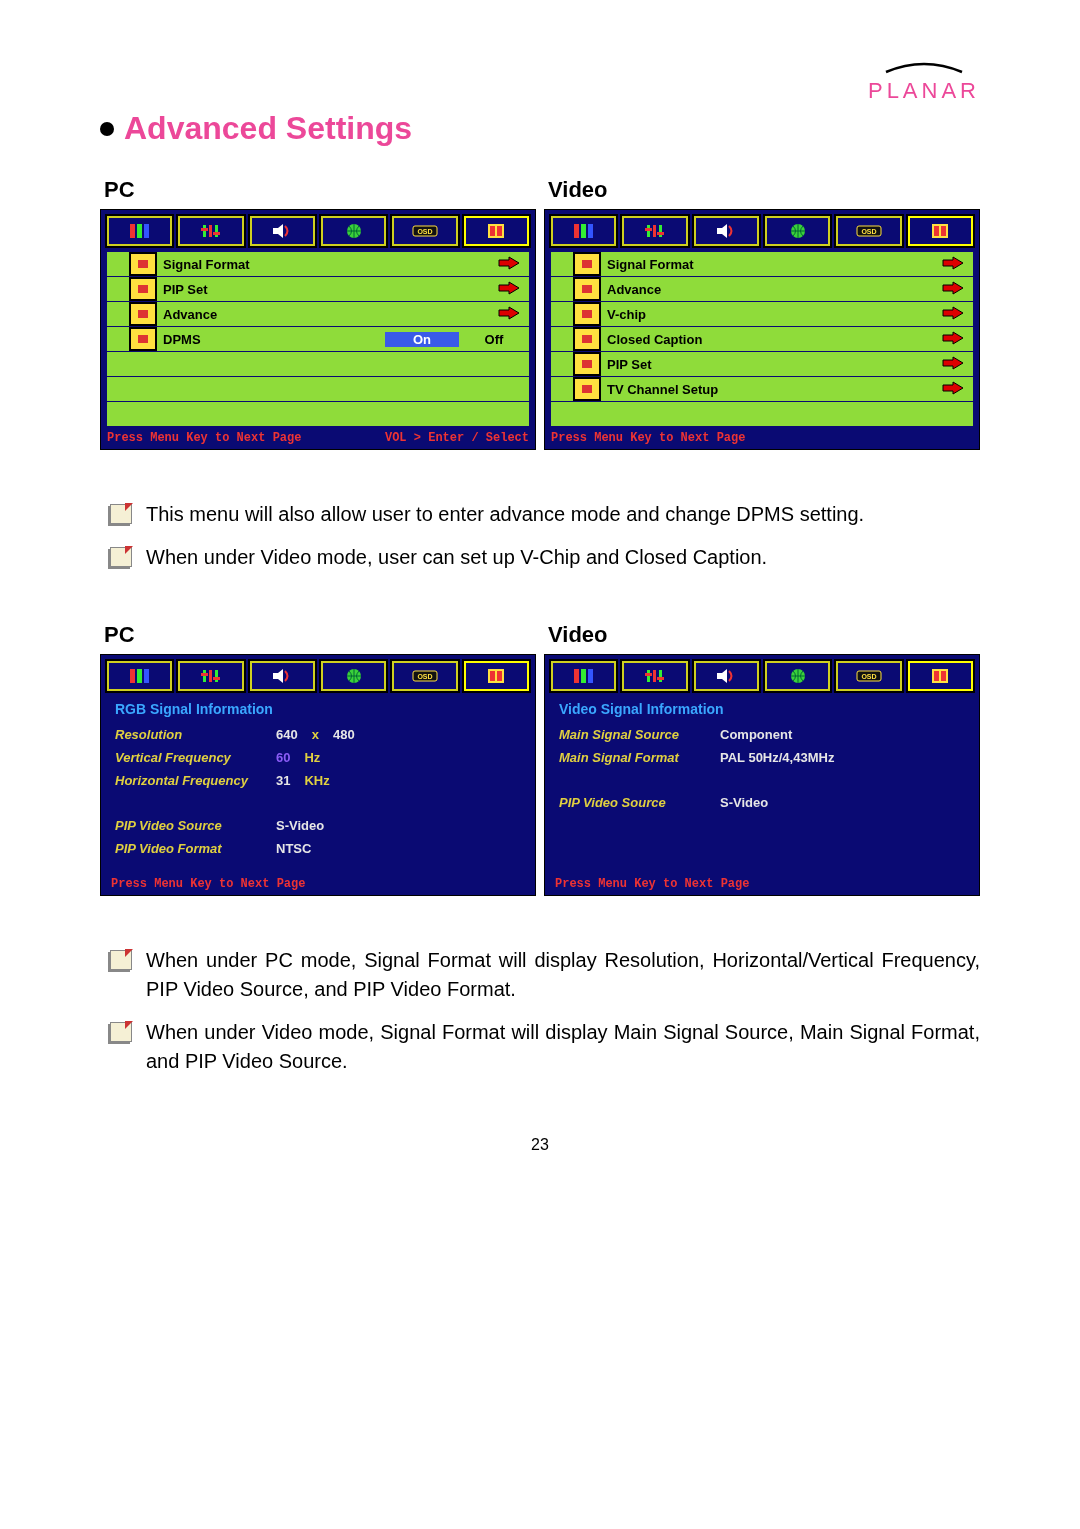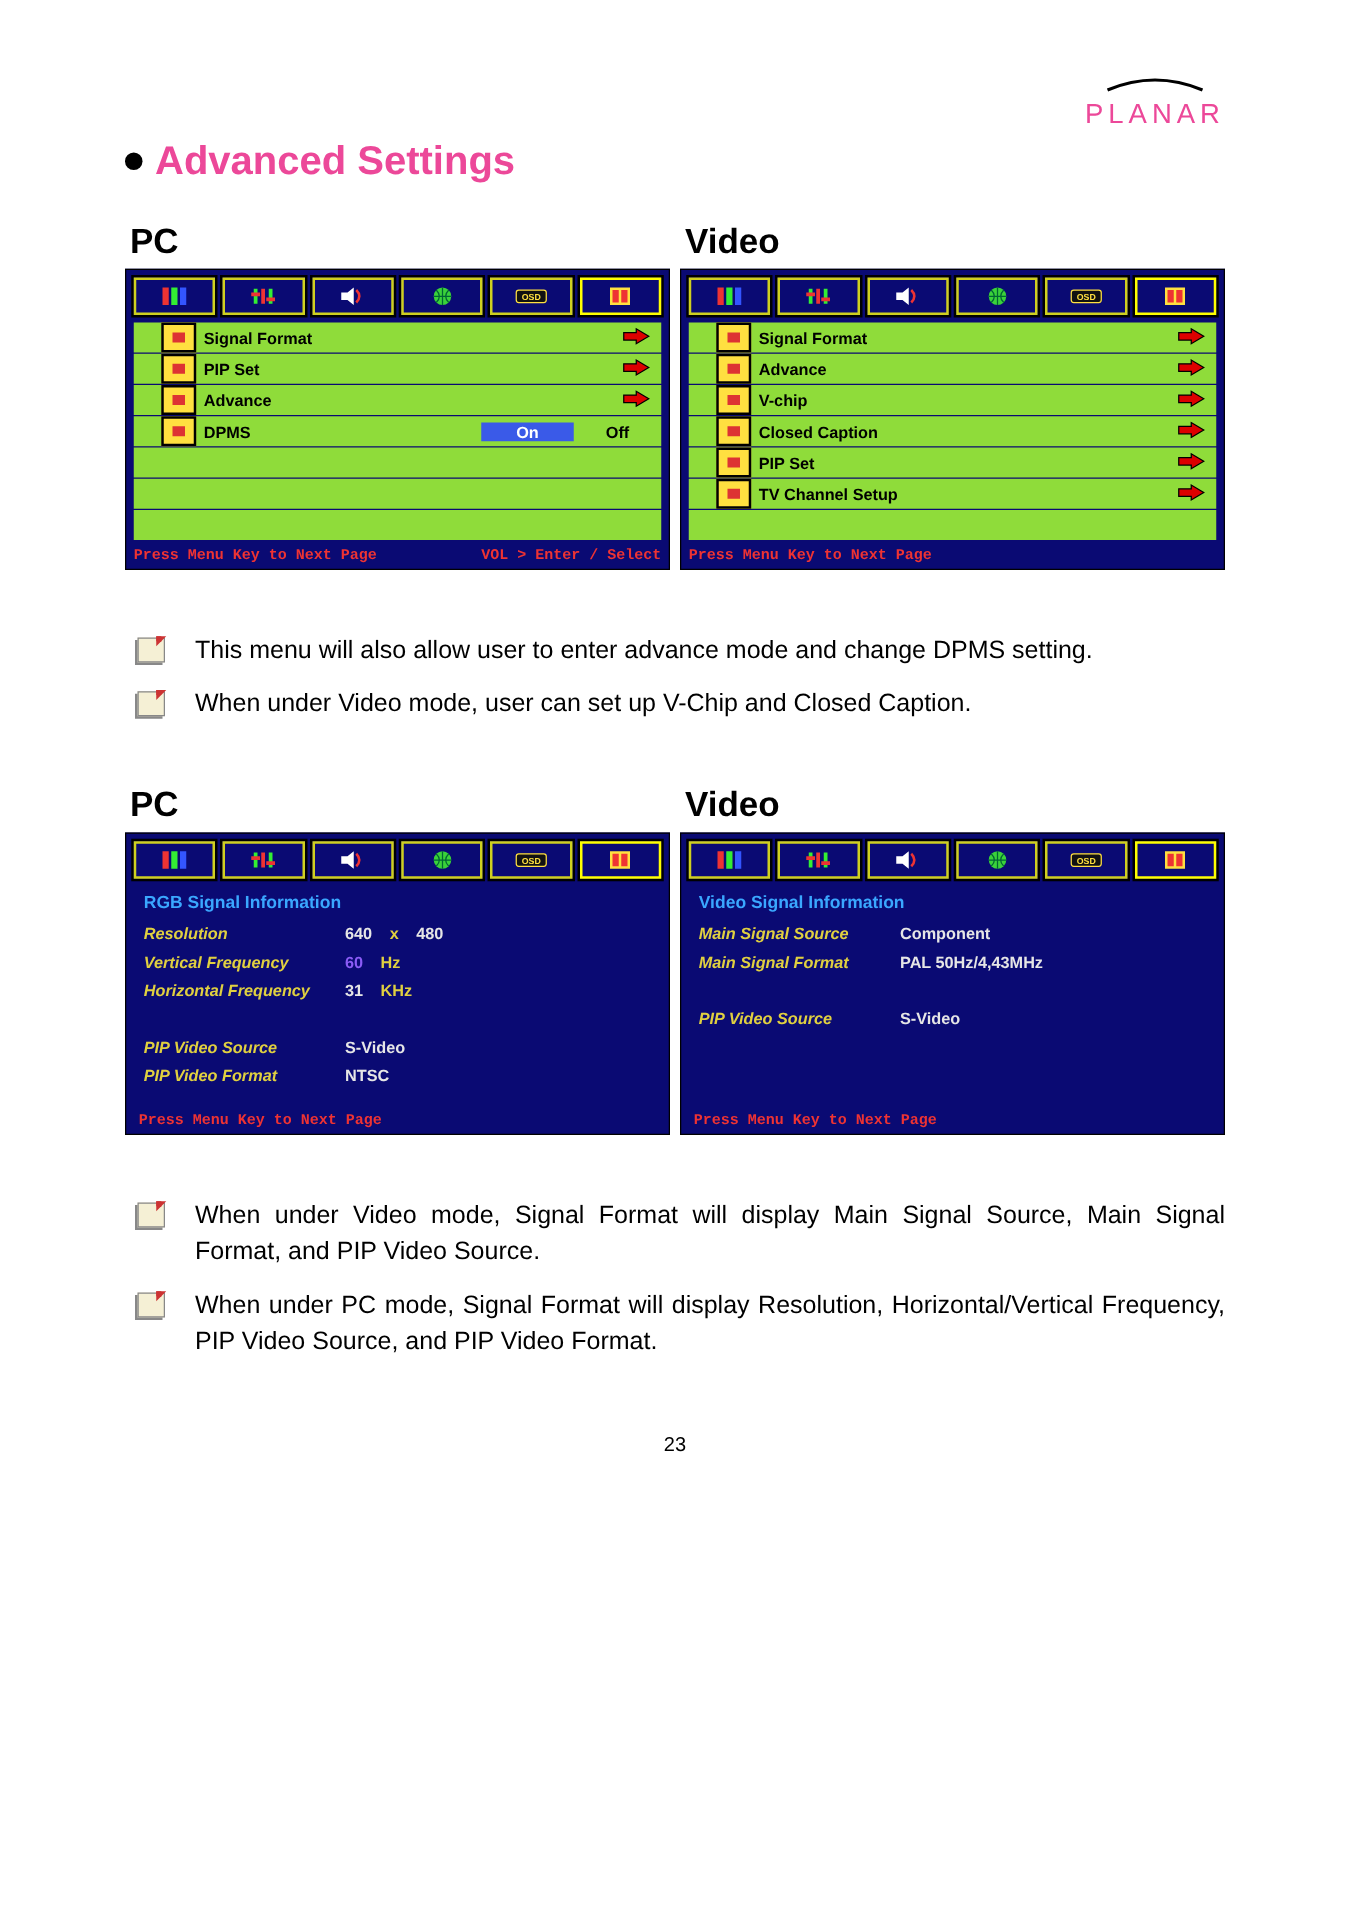--- a/index.html
+++ b/index.html
@@ -47,21 +47,21 @@
   .row {
     display: flex;
     gap: 8px;
     margin-bottom: 6px;
   }
   .col {
     flex: 1 1 0;
   }
   .col h4 {
     font-family: "Trebuchet MS", Arial, sans-serif;
-    font-size: 28px;
+    font-size: 22px;
     margin: 0 0 6px 4px;
     font-weight: bold;
   }
   
   .osd {
     border: 1px solid #000;
     background: #0a0a73;
   }
   .osd-tabs {
     display: flex;
@@ -138,21 +138,21 @@
     font-weight: bold;
     font-family: "Courier New", monospace;
   }
   
   .notes {
     margin: 50px 0 50px 10px;
   }
   .note {
     display:flex;
     align-items:flex-start;
-    gap: 24px;
+    gap: 14px;
     font-size: 20px;
     line-height: 1.45;
     margin-bottom: 14px;
   }
   .note-icon {
     width:20px; height:18px; flex:0 0 20px;
     border:1px solid #888;
     background:#f5f0d5;
     position:relative;
     top:4px;
@@ -586,22 +586,22 @@
             </div>
         </div>
         <div class="info-footer">Press Menu Key to Next Page</div>
       </div>
     </div>
   </div>
 
   <div class="notes" id="notes2">
       <div class="note">
         <span class="note-icon"></span>
-        <p>When under Video mode, Signal Format will display Main Signal Source, Main Signal Format, and PIP Video Source.</p>
+        <p>When under PC mode, Signal Format will display Resolution, Horizontal/Vertical Frequency, PIP Video Source, and PIP Video Format.</p>
       </div>
       <div class="note">
         <span class="note-icon"></span>
-        <p>When under PC mode, Signal Format will display Resolution, Horizontal/Vertical Frequency, PIP Video Source, and PIP Video Format.</p>
+        <p>When under Video mode, Signal Format will display Main Signal Source, Main Signal Format, and PIP Video Source.</p>
       </div>
     </div>
 
   <div class="page-num">23</div>
 </div>
 
 </body></html>

